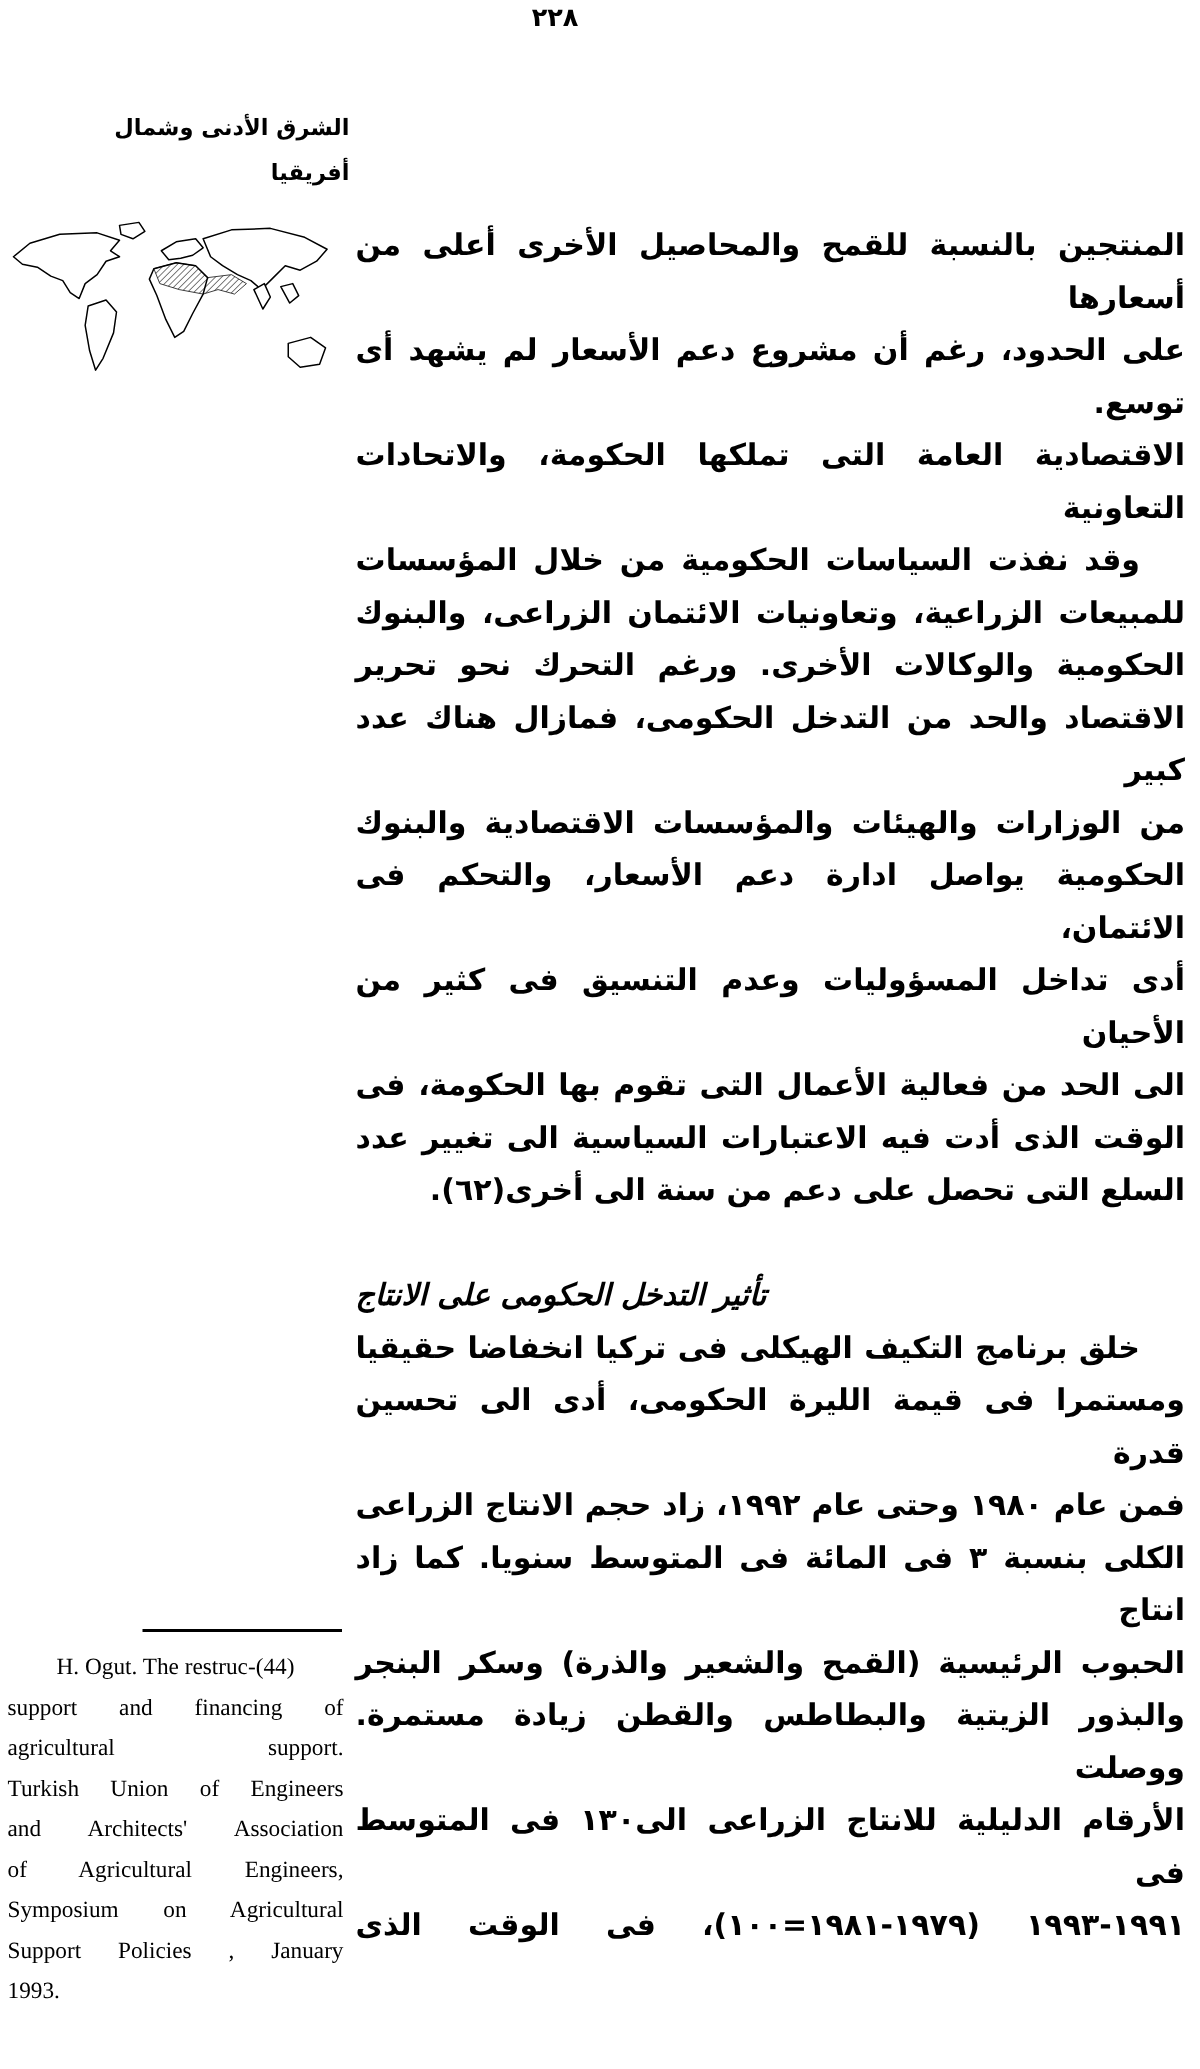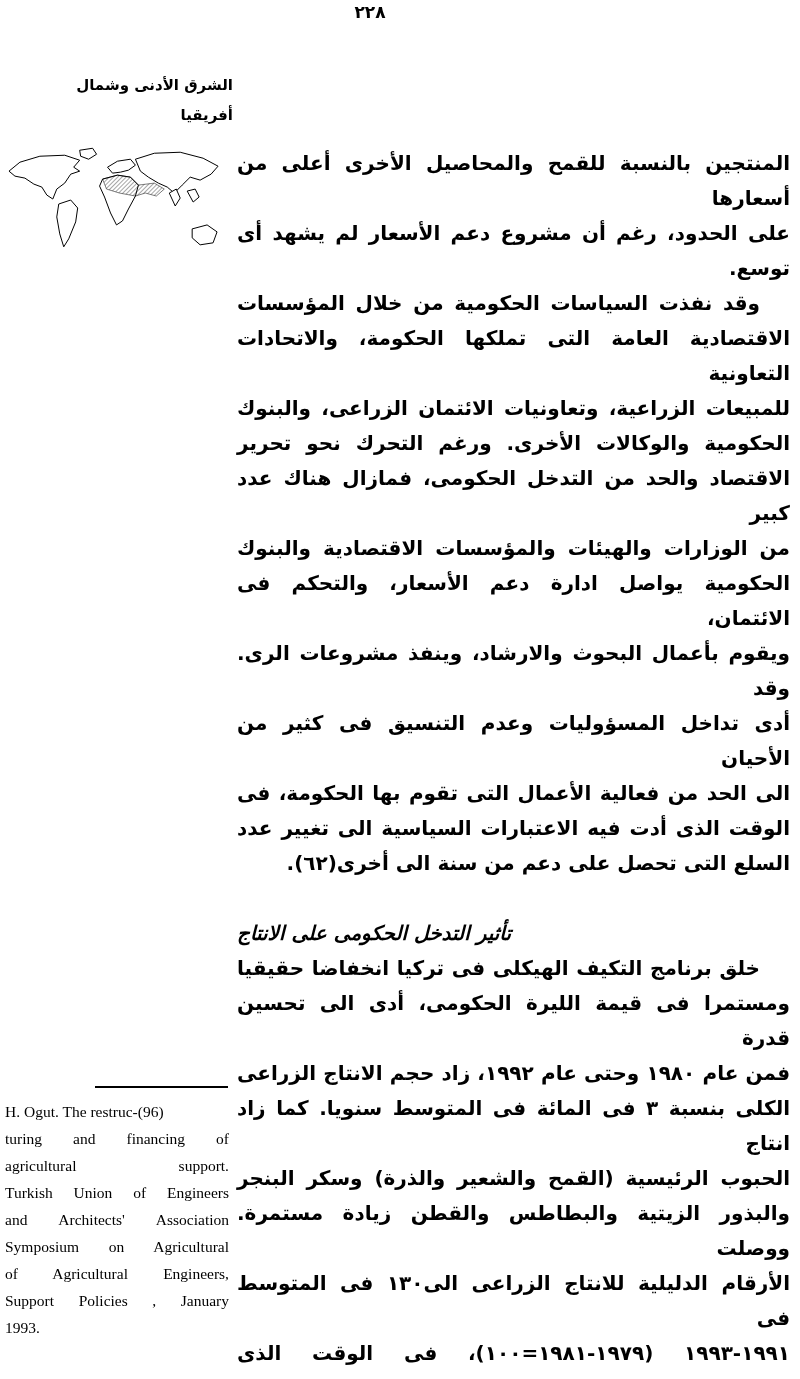--- a/index.html
+++ b/index.html
@@ -29,21 +29,21 @@
   .section-heading{
     margin-top:35px;text-align:left;font-style:italic;font-weight:600;
   }
   
   .fn-rule{position:absolute;left:95px;top:1086px;width:133px;height:2px;background:#000;}
   .footnote{
     position:absolute;left:5px;top:1098px;width:224px;
     font-family:"Liberation Serif", serif;
     font-size:15.5px;line-height:27px;
   }
-  .fn-line1{display:flex;justify-content:flex-start;}
+  .fn-line1{display:flex;justify-content:center;}
   .fn-l{text-align:justify;text-align-last:justify;}
   .fn-l.last{text-align-last:left;}
 </style>
 </head>
 <body>
 
 <div class="page-number">٢٢٨</div>
 
 <div class="map-block">
   <div class="map-caption">الشرق الأدنى وشمال</div>
@@ -69,28 +69,27 @@
   </svg>
 </div>
 
 <div class="main-col">
   <div>
     <div class="l">المنتجين بالنسبة للقمح والمحاصيل الأخرى أعلى من أسعارها</div>
     <div class="l">على الحدود، رغم أن مشروع دعم الأسعار لم يشهد أى</div>
     <div class="l last">توسع.</div>
   </div>
   <div>
+    <div class="l">الاقتصادية العامة التى تملكها الحكومة، والاتحادات التعاونية</div>
     <div class="l ind">وقد نفذت السياسات الحكومية من خلال المؤسسات</div>
-    <div class="l">الاقتصادية العامة التى تملكها الحكومة، والاتحادات التعاونية</div>
     <div class="l">للمبيعات الزراعية، وتعاونيات الائتمان الزراعى، والبنوك</div>
     <div class="l">الحكومية والوكالات الأخرى. ورغم التحرك نحو تحرير</div>
     <div class="l">الاقتصاد والحد من التدخل الحكومى، فمازال هناك عدد كبير</div>
     <div class="l">من الوزارات والهيئات والمؤسسات الاقتصادية والبنوك</div>
     <div class="l">الحكومية يواصل ادارة دعم الأسعار، والتحكم فى الائتمان،</div>
-    <div class="l">ويقوم بأعمال البحوث والارشاد، وينفذ مشروعات الرى. وقد</div>
     <div class="l">أدى تداخل المسؤوليات وعدم التنسيق فى كثير من الأحيان</div>
     <div class="l">الى الحد من فعالية الأعمال التى تقوم بها الحكومة، فى</div>
     <div class="l">الوقت الذى أدت فيه الاعتبارات السياسية الى تغيير عدد</div>
     <div class="l last">السلع التى تحصل على دعم من سنة الى أخرى(٦٢).</div>
   </div>
 
   <div class="section-heading">تأثير التدخل الحكومى على الانتاج</div>
 
   <div>
     <div class="l ind">خلق برنامج التكيف الهيكلى فى تركيا انخفاضا حقيقيا</div>
@@ -103,23 +102,23 @@
     <div class="l">١٩٩١-١٩٩٣ (١٩٧٩-١٩٨١=١٠٠)، فى الوقت الذى</div>
 
   </div>
 
 </div>
 
 <div class="fn-rule"></div>
 <div class="footnote">
   <div class="fn-line1">
     <span>H. Ogut. The restruc-</span>
-    <span>(96)</span>
+    <span>(44)</span>
   </div>
-  <div class="fn-l">turing and financing of</div>
+  <div class="fn-l">support and financing of</div>
   <div class="fn-l">agricultural support.</div>
   <div class="fn-l">Turkish Union of Engineers</div>
   <div class="fn-l">and Architects' Association</div>
+  <div class="fn-l">of Agricultural Engineers,</div>
   <div class="fn-l">Symposium on Agricultural</div>
-  <div class="fn-l">of Agricultural Engineers,</div>
   <div class="fn-l">Support Policies , January</div>
   <div class="fn-l last">1993.</div>
 </div>
 
 </body></html>

